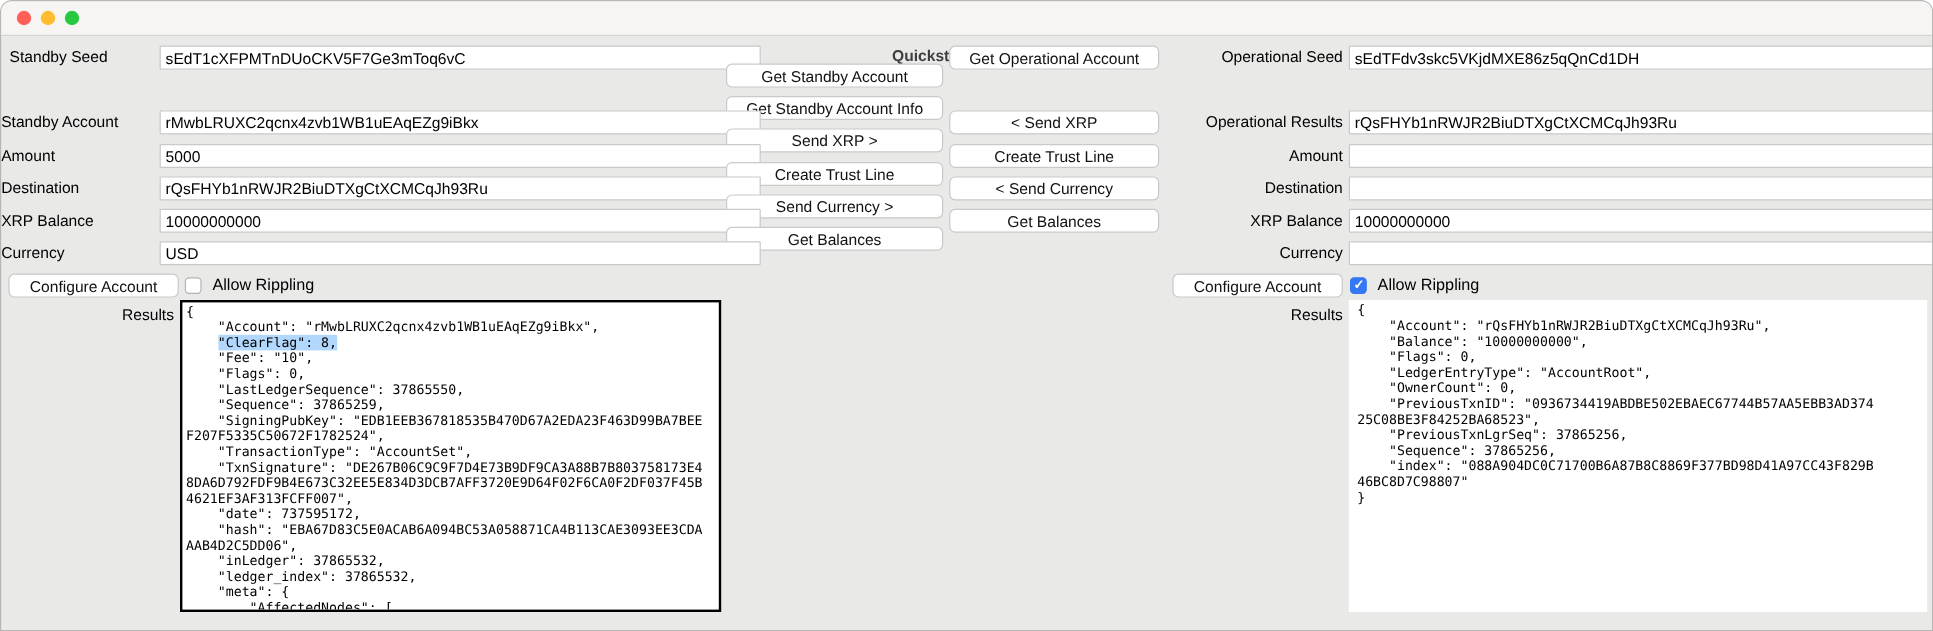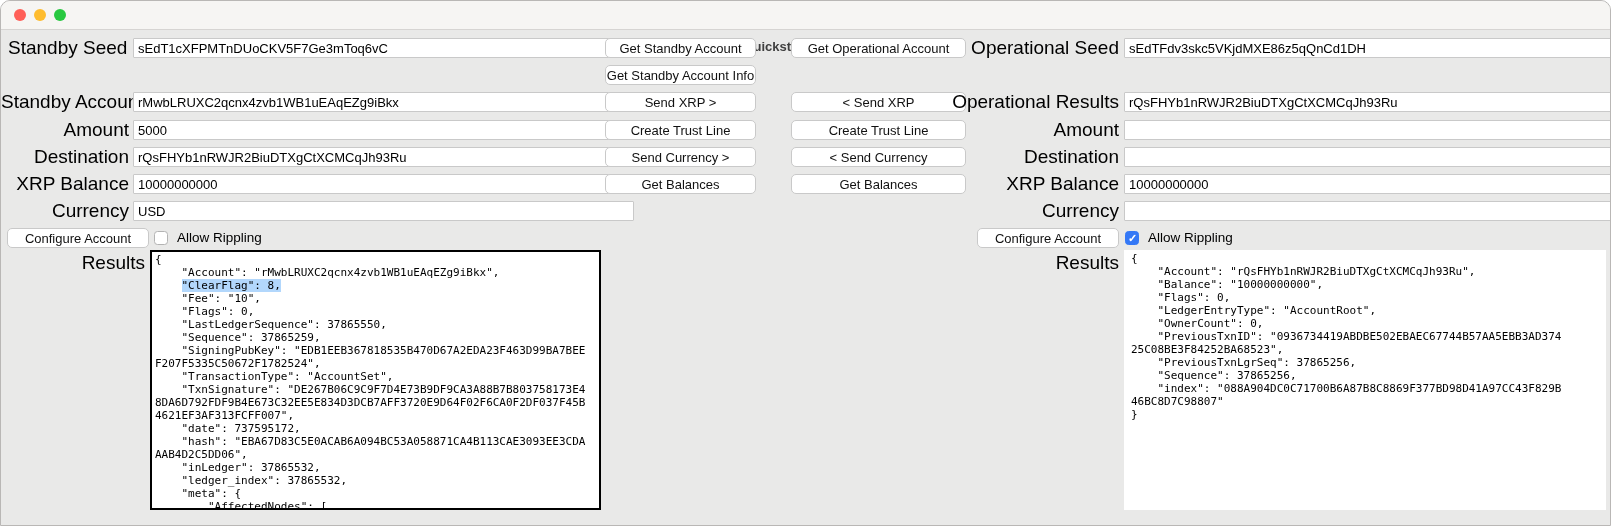--- a/index.html
+++ b/index.html
@@ -4,31 +4,31 @@
 <style>
   html,body{margin:0;padding:0;background:#ffffff;}
   body{width:1611px;height:526px;position:relative;font-family:"Liberation Sans",sans-serif;overflow:hidden;}
   .window{position:absolute;inset:0;background:#e9e9e8;border:1px solid #b9b7b5;border-radius:10px 10px 0 0;overflow:hidden;box-sizing:border-box;}
   .titlebar{position:absolute;top:0;left:0;right:0;height:28px;background:#f6f5f3;border-bottom:1px solid #d6d4d2;}
   .title{position:absolute;top:6px;left:0;width:100%;text-align:center;font-size:13px;font-weight:bold;color:#3f3f3f;margin-top:32px;}
   .light{position:absolute;top:8px;width:12px;height:12px;border-radius:50%;}
   .light.red{left:13px;background:#ff5f57;}
   .light.yellow{left:33px;background:#febc2e;}
   .light.green{left:53px;background:#28c840;}
-  .lbl{position:absolute;height:20px;line-height:20px;font-size:19px;color:#000;white-space:nowrap;}
-  .lblL{left:0;width:128px;text-align:right;}
+  .lbl{position:absolute;height:20px;line-height:20px;font-size:13px;color:#000;white-space:nowrap;}
+  .lblL{left:0;width:128px;}
   .lblL.first{left:7px;text-align:left;}
   .lblR{left:950px;width:168px;text-align:right;}
   .inp{position:absolute;height:20px;background:#fff;border:1px solid #c9c9c9;border-radius:1px;font-size:13px;color:#000;
        padding:0 4px;box-sizing:border-box;font-family:"Liberation Sans",sans-serif;outline:none;}
   .inpL{left:132px;width:501px;}
   .inpR{left:1123px;width:576px;}
   .btn{position:absolute;height:20px;background:#fff;border:1px solid #c9c9c9;border-radius:5px;font-size:13px;color:#111;
        text-align:center;box-sizing:border-box;font-family:"Liberation Sans",sans-serif;padding:0;cursor:default;}
-  .colA{left:604px;width:151px;}
+  .colA{left:604px;width:181px;margin-top:15px;}
   .colB{left:790px;width:175px;}
   .cb{position:absolute;width:14px;height:14px;border:1px solid #b3b3b3;border-radius:3.5px;background:#fff;box-sizing:border-box;}
   .cb[data-checked="true"]{background:#3478f6;border-color:#3478f6;}
   .cb[data-checked="true"]::after{content:"✓";position:absolute;left:2px;top:0;line-height:12px;color:#fff;font-size:11px;font-weight:bold;}
   .cblbl{position:absolute;height:20px;line-height:20px;font-size:13.5px;color:#000;white-space:nowrap;}
   .results{position:absolute;top:249px;height:260px;background:#fff;box-sizing:border-box;overflow:hidden;
            font-family:"DejaVu Sans Mono",monospace;font-size:11px;line-height:13px;color:#000;margin:0;white-space:pre;}
   .resultsL{left:149px;width:451px;border:2px solid #000;padding:1px 0 0 3px;}
   .resultsR{left:1123px;width:482px;border:none;padding:2px 0 0 7px;}
   .hl{background:#b2d7fc;}

